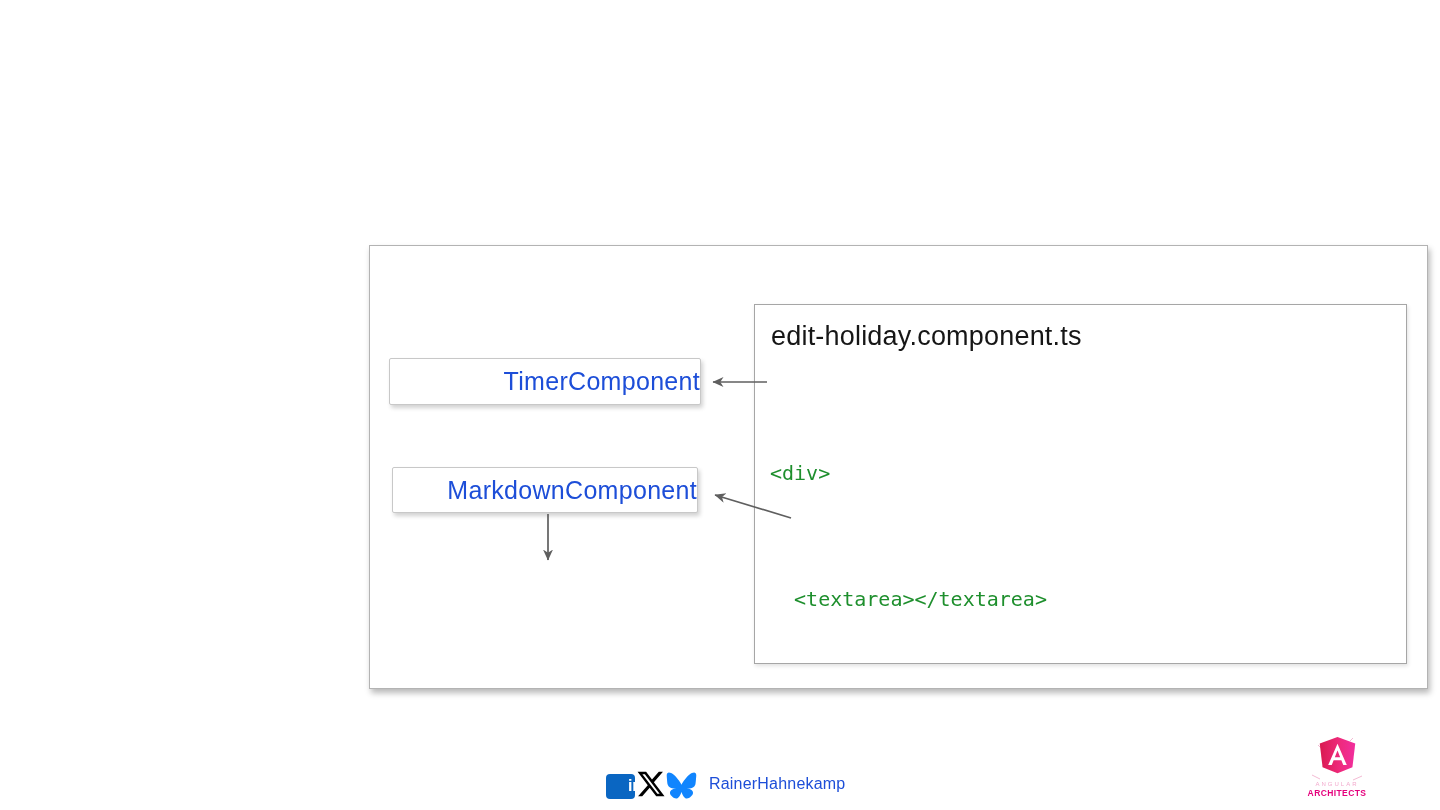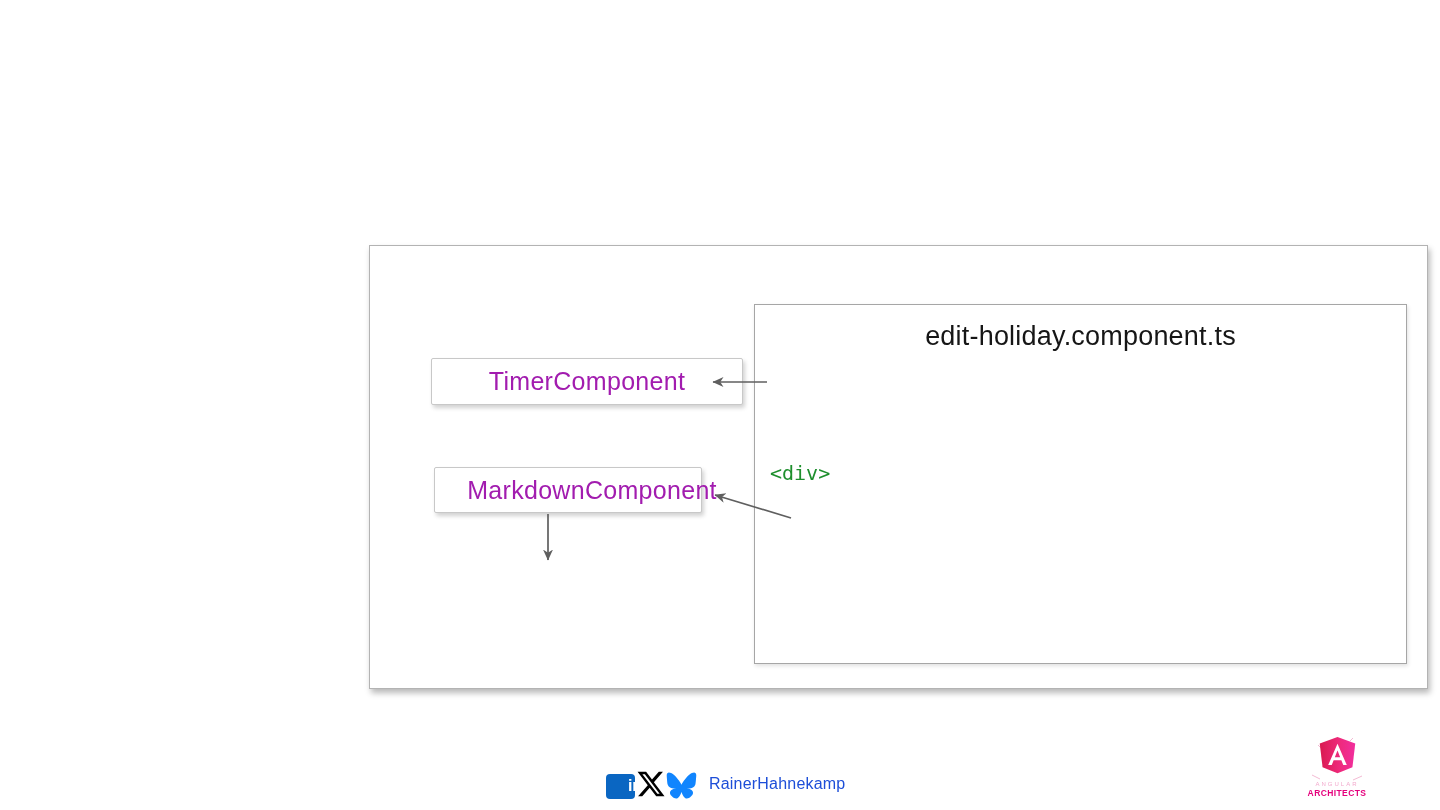--- a/index.html
+++ b/index.html
@@ -14,35 +14,35 @@
   html,body{width:1440px;height:810px;background:#ffffff;overflow:hidden;
     font-family:"Liberation Sans",sans-serif;}
   .canvas{position:relative;width:1440px;height:810px;background:#fff;}
 
   
   .slide{position:absolute;left:369px;top:245px;width:1059px;height:444px;
     background:#fff;border:1px solid #b3b3b3;
     box-shadow:2px 4px 6px rgba(0,0,0,0.28);}
 
   
-  .cbox{position:absolute;display:flex;align-items:center;justify-content:center;
+  .cbox{position:absolute;display:flex;align-items:center;justify-content:flex-end;
     background:#fff;border:1px solid #c8c8c8;border-radius:2px;
     box-shadow:2px 3px 4px rgba(0,0,0,0.18);
-    font-size:25px;color:#a21caf;letter-spacing:0.3px;margin-left:42px;}
+    font-size:25px;color:#1d4ed8;letter-spacing:0.3px;}
   .cbox-timer{left:19px;top:112px;width:312px;height:47px;}
-  .cbox-markdown{left:22px;top:221px;width:268px;height:46px;padding-left:48px;}
+  .cbox-markdown{left:22px;top:221px;width:306px;height:46px;padding-left:48px;}
   .cbox-marked{left:90px;top:324px;width:176px;height:79px;
     background:#ececec;border:1px solid #e0e0e0;border-radius:14px;
     box-shadow:3px 4px 6px rgba(0,0,0,0.25);font-size:26px;}
 
   
   .code-panel{position:absolute;left:384px;top:58px;width:653px;height:360px;
     background:#fff;border:1px solid #a6a6a6;
     box-shadow:1px 2px 4px rgba(0,0,0,0.12);}
-  .code-title{position:absolute;top:16px;left:0;width:100%;text-align:center;
+  .code-title{position:absolute;top:16px;left:16px;width:100%;
     font-size:27px;color:#161616;letter-spacing:0.2px;}
   .code{position:absolute;left:15px;top:63px;
     font-family:"DejaVu Sans Mono",monospace;font-size:20px;line-height:42px;
     color:var(--code-green);white-space:pre;}
   .code .g{color:var(--code-green);}
   .code .gb{color:var(--code-green);font-weight:bold;}
 
   
   .arrows{position:absolute;left:0;top:0;width:1059px;height:444px;
     pointer-events:none;overflow:visible;}
@@ -73,20 +73,21 @@
 
     <div class="cbox cbox-markdown">
       <span>MarkdownComponent</span>
     </div>
 
 
     <div class="code-panel">
       <div class="code-title">edit-holiday.component.ts</div>
       <div class="code">
         <div class="code-line"><span class="g">&lt;div&gt;</span></div>
+        <div class="code-line"><span class="g">  &lt;textarea&gt;&lt;/textarea&gt;</span></div>
         
         
       </div>
     </div>
 
     <svg class="arrows" viewBox="0 0 1059 444">
       <defs>
         <marker id="ah" markerWidth="13" markerHeight="11" refX="10.5" refY="5" orient="auto" markerUnits="userSpaceOnUse">
           <path d="M0,0 L11,5 L0,10 L3.2,5 Z" fill="#5f5f5f"></path>
         </marker>

